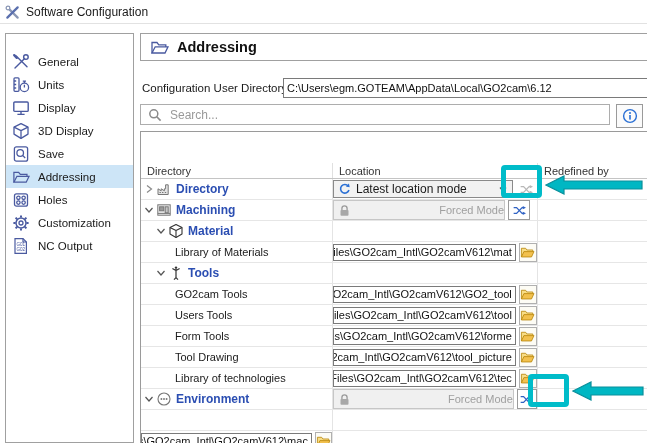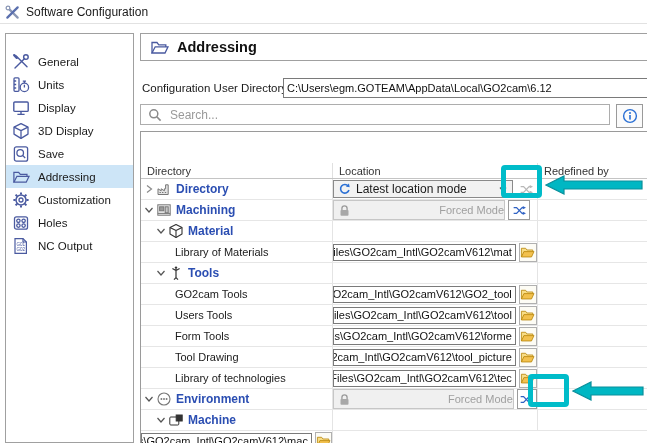--- a/index.html
+++ b/index.html
@@ -176,42 +176,42 @@
               <path d="M2,14 V3.5 h5 l1.8,2.3 h7 v2.2"></path>
               <path d="M2,14 L5.2,7.8 H18 L15,14 Z"></path>
             </g>
           </svg>
         </span>
         <span class="sb-label">Addressing</span>
       </div>
       <div class="sb-item">
         <span class="sb-icon">
           <svg viewBox="0 0 18 18">
-            <g stroke="#4a5aa0" fill="none">
-              <circle cx="9" cy="9" r="5" stroke-width="1.5"></circle>
-              <circle cx="9" cy="9" r="2" stroke-width="1.3"></circle>
-              <path stroke-width="2" d="M9,1.4 V3.6 M9,14.4 V16.6 M1.4,9 H3.6 M14.4,9 H16.6 M3.6,3.6 L5.2,5.2 M12.8,12.8 L14.4,14.4 M14.4,3.6 L12.8,5.2 M5.2,12.8 L3.6,14.4"></path>
-            </g>
-          </svg>
-        </span>
-        <span class="sb-label">Customization</span>
-      </div>
-      <div class="sb-item">
-        <span class="sb-icon">
-          <svg viewBox="0 0 18 18">
             <g stroke="#4a5aa0" fill="none" stroke-width="1.3">
               <rect x="2.5" y="2.8" width="13" height="12.4" rx="2"></rect>
               <circle cx="6.4" cy="6.8" r="1.7"></circle>
               <circle cx="11.6" cy="6.8" r="1.7"></circle>
               <circle cx="6.4" cy="11.6" r="1.7"></circle>
               <circle cx="11.6" cy="11.6" r="1.7"></circle>
             </g>
           </svg>
         </span>
         <span class="sb-label">Holes</span>
+      </div>
+      <div class="sb-item">
+        <span class="sb-icon">
+          <svg viewBox="0 0 18 18">
+            <g stroke="#4a5aa0" fill="none">
+              <circle cx="9" cy="9" r="5" stroke-width="1.5"></circle>
+              <circle cx="9" cy="9" r="2" stroke-width="1.3"></circle>
+              <path stroke-width="2" d="M9,1.4 V3.6 M9,14.4 V16.6 M1.4,9 H3.6 M14.4,9 H16.6 M3.6,3.6 L5.2,5.2 M12.8,12.8 L14.4,14.4 M14.4,3.6 L12.8,5.2 M5.2,12.8 L3.6,14.4"></path>
+            </g>
+          </svg>
+        </span>
+        <span class="sb-label">Customization</span>
       </div>
       <div class="sb-item">
         <span class="sb-icon">
           <svg viewBox="0 0 18 18">
             <g stroke="#4a5aa0" fill="none" stroke-width="1.2">
               <path d="M3,1.6 h8 l3.4,3.4 V16.4 H3 Z"></path>
               <path d="M11,1.6 v3.4 h3.4"></path>
             </g>
             <text x="4.4" y="9" font-size="4.6" fill="#4a5aa0" font-family="sans-serif">G01</text>
             <text x="4.4" y="14" font-size="4.6" fill="#4a5aa0" font-family="sans-serif">G02</text>
@@ -521,36 +521,20 @@
                   <path d="M0.8,11.5 h3.6 L11.2,4.5 h1.6"></path>
                 </g>
                 <polygon points="12,2.4 16,4.5 12,6.6" fill="#2f62c4"></polygon>
                 <polygon points="12,9.4 16,11.5 12,13.6" fill="#2f62c4"></polygon>
               </svg>
             </button>
           </div>
           <div class="t-cell"></div>
         </div>
         <div class="t-row row-machine">
-          <div class="t-cell dir-cell lvl1">
-            <span class="chev">
-              <svg viewBox="0 0 10 10">
-                <path d="M1.5,3 L5,7 L8.5,3" stroke="#555" fill="none" stroke-width="1.2"></path>
-              </svg>
-            </span>
-            <span class="tree-icon">
-              <svg viewBox="0 0 16 16">
-                <g stroke="#333" stroke-width="1">
-                  <rect x="1.8" y="5" width="9" height="8" rx="1" fill="#fff"></rect>
-                  <rect x="8.2" y="3" width="6" height="6" fill="#333"></rect>
-                </g>
-              </svg>
-            </span>
-            <span class="sec-label">Machine</span>
-          </div>
           <div class="t-cell loc-cell"></div>
           <div class="t-cell"></div>
         </div>
         <div class="t-row row-machines">
           <div class="t-cell loc-cell">
             <div class="path-box">
               <span class="path-text">am Files\GO2cam_Intl\GO2camV612\mac</span>
             </div>
             <button class="folder-btn">
               <svg viewBox="0 0 18 16">

